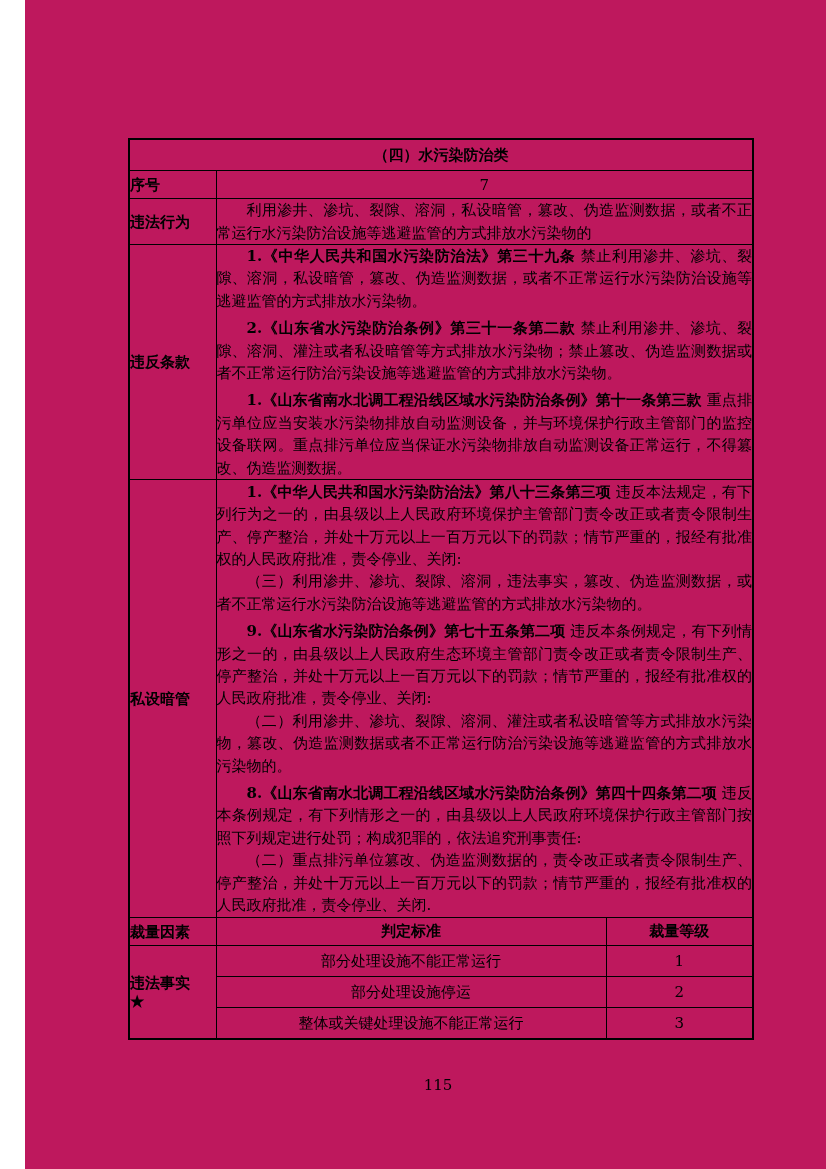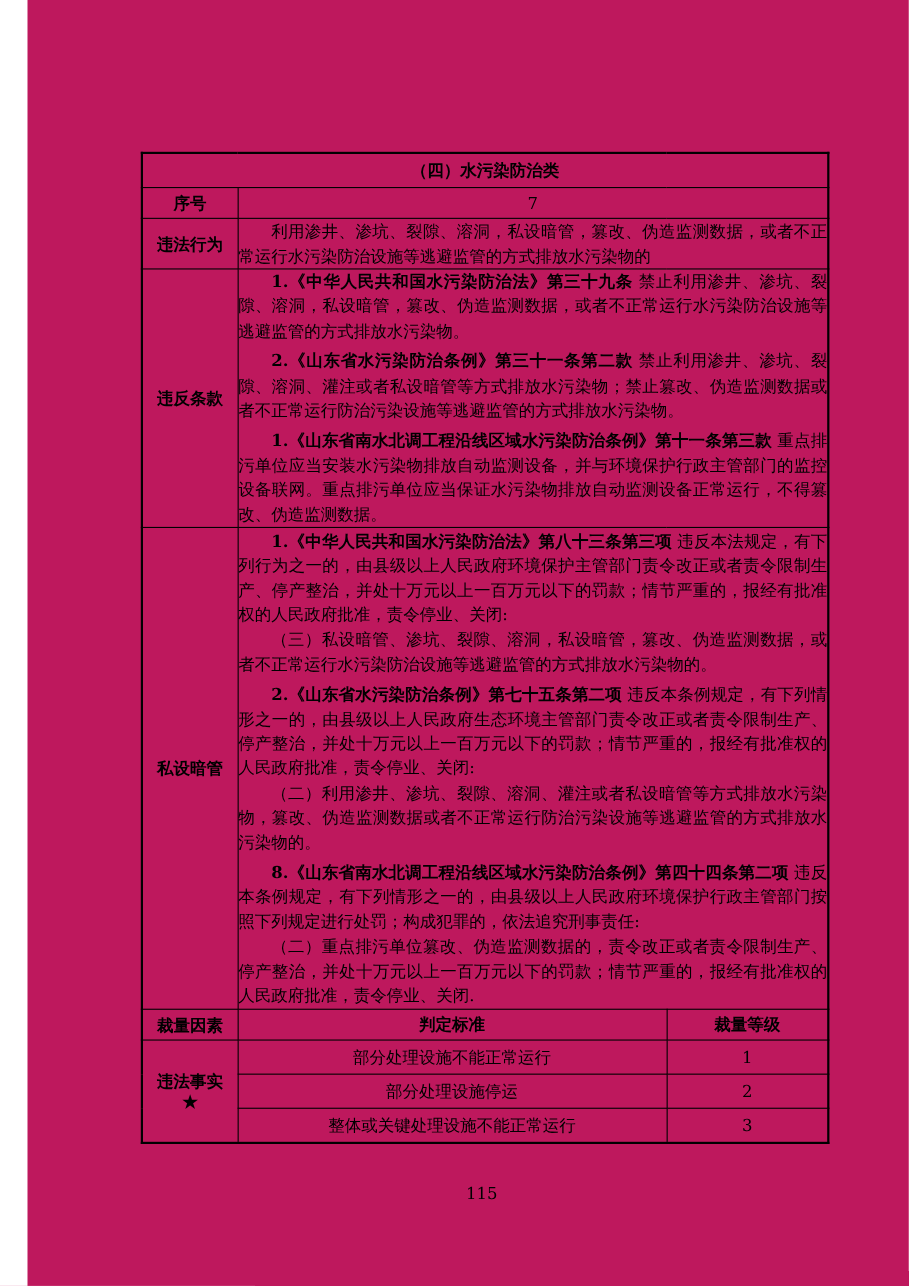--- a/index.html
+++ b/index.html
@@ -30,23 +30,23 @@
     padding: 0;
     font-size: 15px;
   }
   .title-cell {
     height: 30px;
     text-align: center;
     font-weight: bold;
     font-size: 19px;
   }
   .label-cell {
-    text-align: center;
     font-weight: bold;
     line-height: 20px;
+    font-family: Liberation Serif, serif;
   }
   .center-cell { text-align: center; }
   .bold { font-weight: bold; }
   .text-cell {
     padding: 1px 7px;
     text-align: justify;
     vertical-align: middle;
   }
   .para {
     margin: 0;
@@ -99,22 +99,22 @@
         <p class="para"><b>1.《中华人民共和国水污染防治法》第三十九条</b><span> 禁止利用渗井、渗坑、裂隙、溶洞，私设暗管，篡改、伪造监测数据，或者不正常运行水污染防治设施等逃避监管的方式排放水污染物。</span></p>
         <p class="para gap"><b>2.《山东省水污染防治条例》第三十一条第二款</b><span> 禁止利用渗井、渗坑、裂隙、溶洞、灌注或者私设暗管等方式排放水污染物；禁止篡改、伪造监测数据或者不正常运行防治污染设施等逃避监管的方式排放水污染物。</span></p>
         <p class="para gap"><b>1.《山东省南水北调工程沿线区域水污染防治条例》第十一条第三款</b><span> 重点排污单位应当安装水污染物排放自动监测设备，并与环境保护行政主管部门的监控设备联网。重点排污单位应当保证水污染物排放自动监测设备正常运行，不得篡改、伪造监测数据。</span></p>
       </td>
     </tr>
 
     <tr>
       <td class="label-cell" style="height:437px">私设暗管</td>
       <td colspan="2" class="text-cell">
         <p class="para"><b>1.《中华人民共和国水污染防治法》第八十三条第三项</b><span> 违反本法规定，有下列行为之一的，由县级以上人民政府环境保护主管部门责令改正或者责令限制生产、停产整治，并处十万元以上一百万元以下的罚款；情节严重的，报经有批准权的人民政府批准，责令停业、关闭:</span></p>
-        <p class="para"><b></b><span>（三）私设暗管、渗坑、裂隙、溶洞，私设暗管，篡改、伪造监测数据，或者不正常运行水污染防治设施等逃避监管的方式排放水污染物的。</span></p>
-        <p class="para gap"><b>2.《山东省水污染防治条例》第七十五条第二项</b><span> 违反本条例规定，有下列情形之一的，由县级以上人民政府生态环境主管部门责令改正或者责令限制生产、停产整治，并处十万元以上一百万元以下的罚款；情节严重的，报经有批准权的人民政府批准，责令停业、关闭:</span></p>
+        <p class="para"><b></b><span>（三）利用渗井、渗坑、裂隙、溶洞，违法事实，篡改、伪造监测数据，或者不正常运行水污染防治设施等逃避监管的方式排放水污染物的。</span></p>
+        <p class="para gap"><b>9.《山东省水污染防治条例》第七十五条第二项</b><span> 违反本条例规定，有下列情形之一的，由县级以上人民政府生态环境主管部门责令改正或者责令限制生产、停产整治，并处十万元以上一百万元以下的罚款；情节严重的，报经有批准权的人民政府批准，责令停业、关闭:</span></p>
         <p class="para"><b></b><span>（二）利用渗井、渗坑、裂隙、溶洞、灌注或者私设暗管等方式排放水污染物，篡改、伪造监测数据或者不正常运行防治污染设施等逃避监管的方式排放水污染物的。</span></p>
         <p class="para gap"><b>8.《山东省南水北调工程沿线区域水污染防治条例》第四十四条第二项</b><span> 违反本条例规定，有下列情形之一的，由县级以上人民政府环境保护行政主管部门按照下列规定进行处罚；构成犯罪的，依法追究刑事责任:</span></p>
         <p class="para"><b></b><span>（二）重点排污单位篡改、伪造监测数据的，责令改正或者责令限制生产、停产整治，并处十万元以上一百万元以下的罚款；情节严重的，报经有批准权的人民政府批准，责令停业、关闭.</span></p>
       </td>
     </tr>
 
     <tr>
       <td class="label-cell" style="height:27px">裁量因素</td>
       <td class="center-cell bold">判定标准</td>
       <td class="center-cell bold">裁量等级</td>

